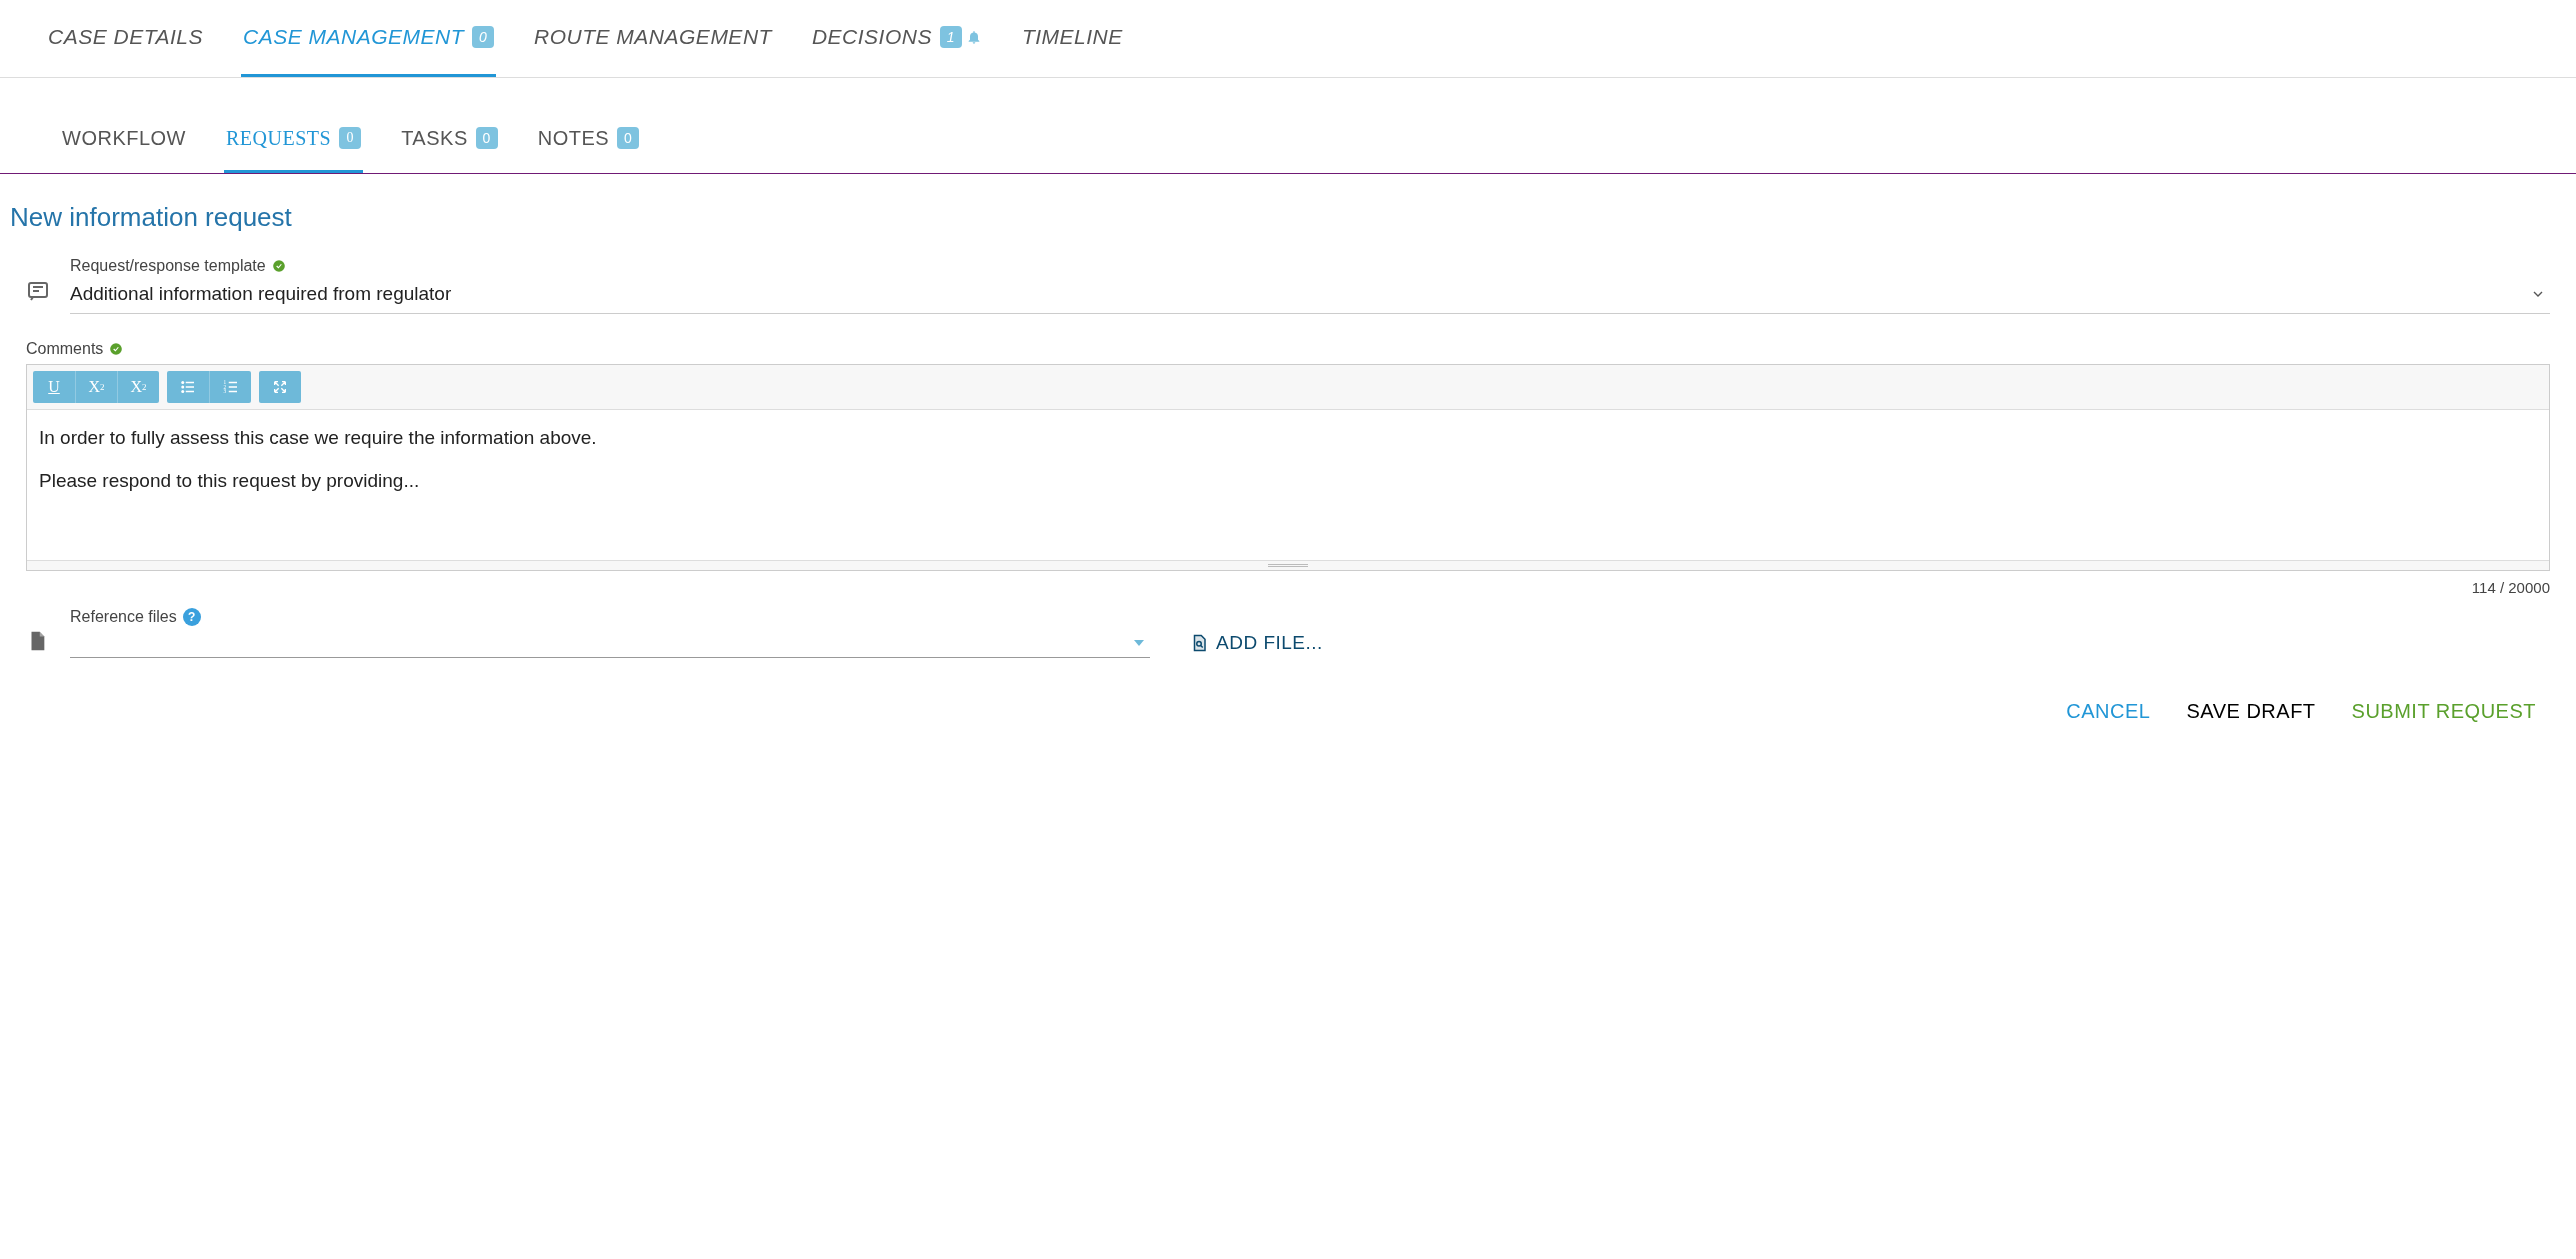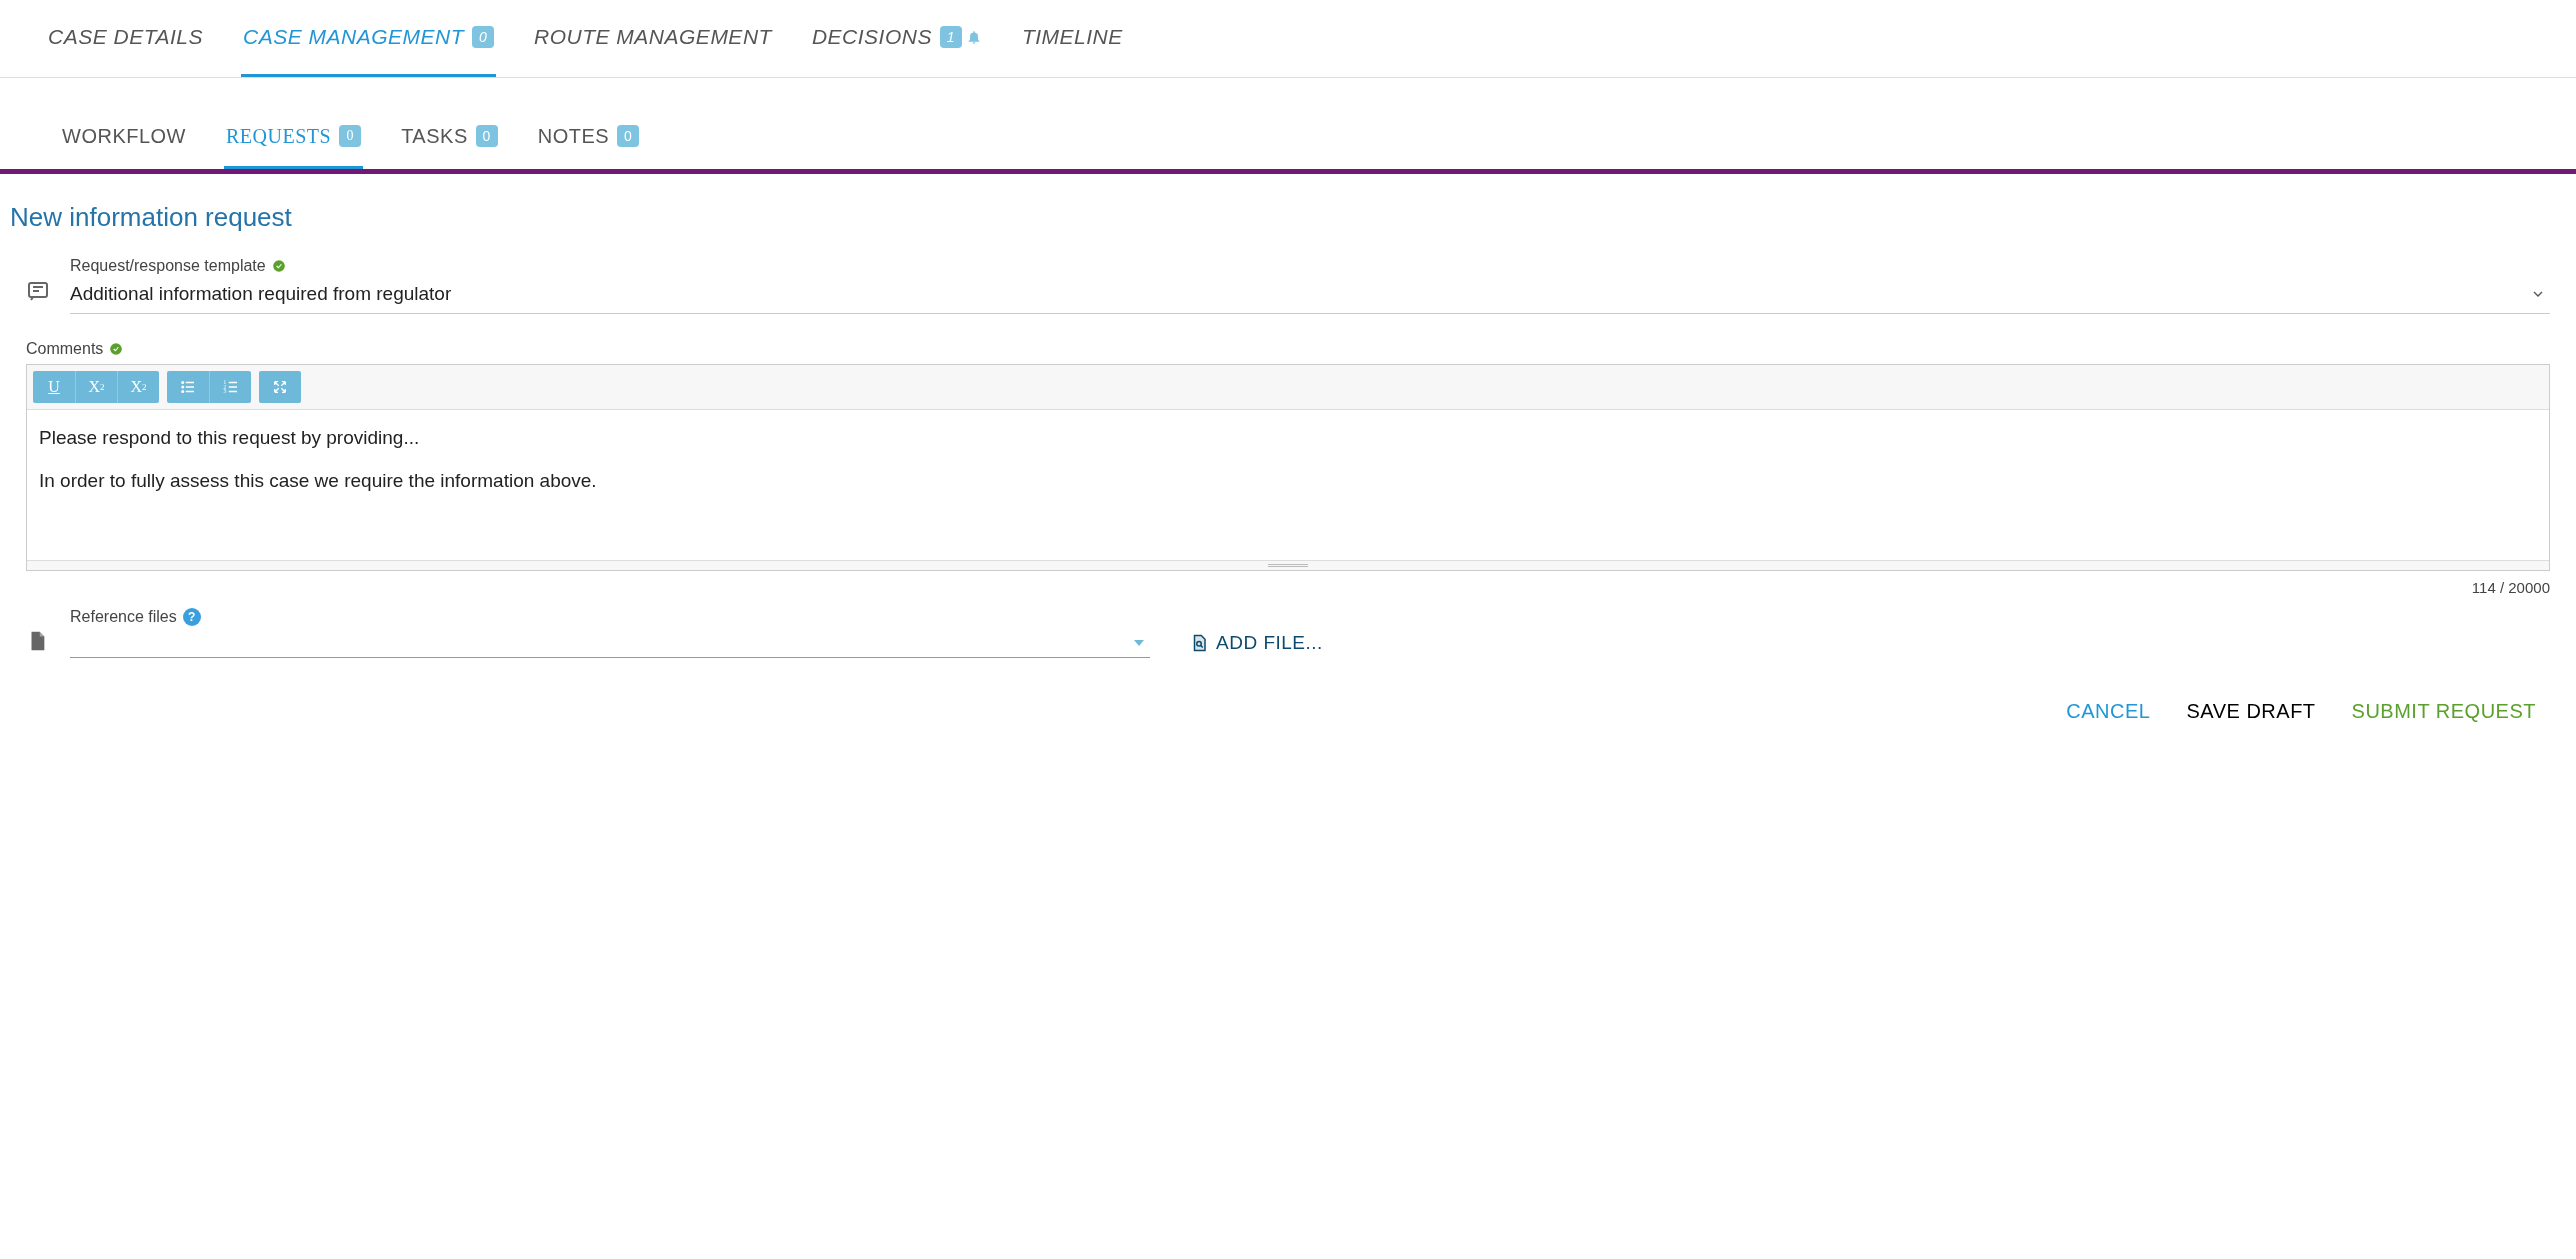--- a/index.html
+++ b/index.html
@@ -55,21 +55,21 @@
   .bell-icon {
     color: #7ec3e0;
     margin-left: -4px;
   }
 
   
   .sub-tabs {
     display: flex;
     gap: 36px;
     padding: 0 60px;
-    border-bottom: 5px solid #701a75;
+    border-bottom: 1px solid #701a75;
     align-items: center;
     height: 68px;
     margin-top: 28px;
   }
   .sub-tab {
     display: flex;
     align-items: center;
     gap: 8px;
     font-size: 20px;
     letter-spacing: 0.5px;
@@ -357,22 +357,22 @@
         </div>
         <div class="tb-group">
           <div class="tb-btn">
             <svg width="16" height="16" viewBox="0 0 24 24" fill="none" stroke="currentColor" stroke-width="2">
                 <path d="M4 4l6 6M4 4v5M4 4h5M20 20l-6-6M20 20v-5M20 20h-5M20 4l-6 6M20 4v5M20 4h-5M4 20l6-6M4 20v-5M4 20h5"></path>
               </svg>
           </div>
         </div>
       </div>
       <div class="editor-body">
+        <p>In order to fully assess this case we require the information above.</p>
         <p>Please respond to this request by providing...</p>
-        <p>In order to fully assess this case we require the information above.</p>
       </div>
       <div class="editor-resize">
           <div class="grip"></div>
         </div>
     </div>
   </div>
   <div class="char-count">114 / 20000</div>
 
   <div class="ref-row">
     <div class="row-icon" style="padding-top:22px">

